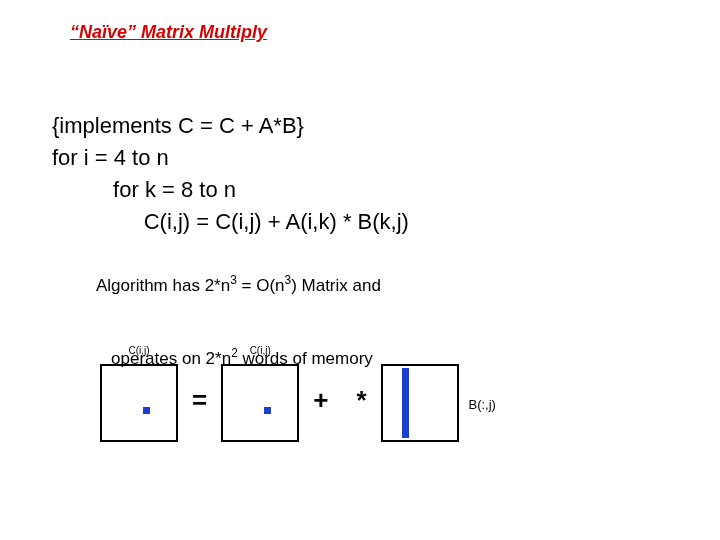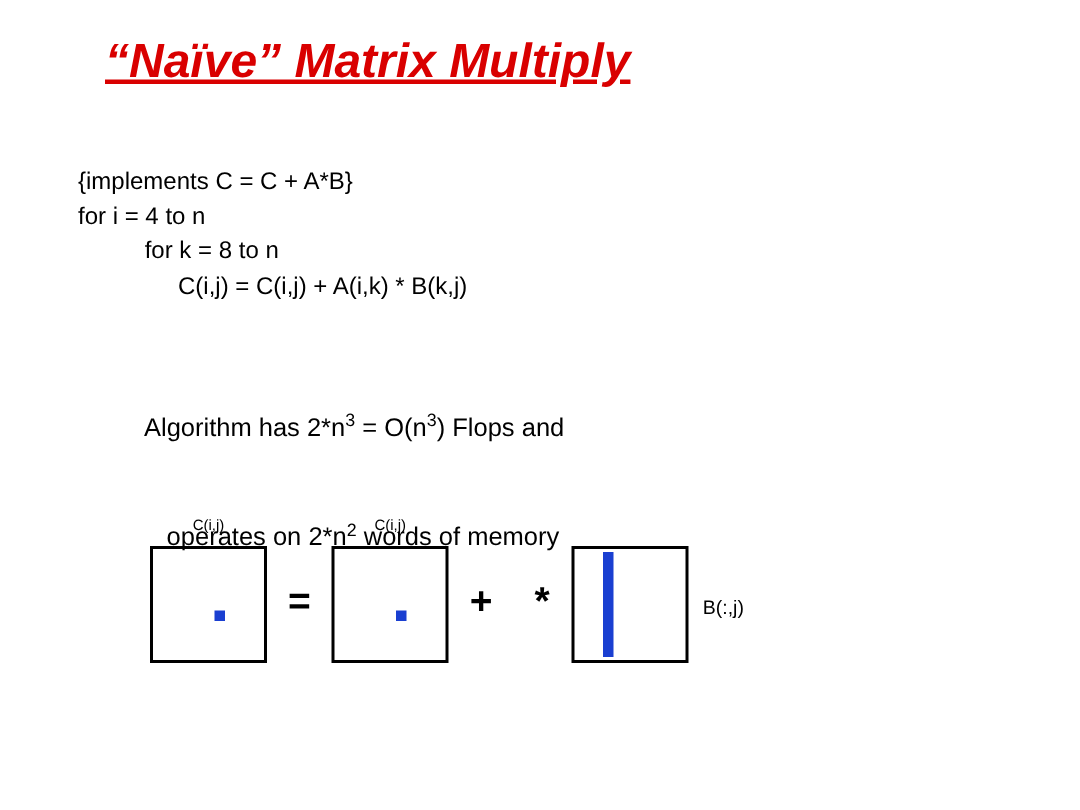--- a/index.html
+++ b/index.html
@@ -9,31 +9,31 @@
     height: 540px;
     background: #fff;
     font-family: Arial, Helvetica, sans-serif;
     color: #000;
     position: relative;
   }
   .title {
     position: absolute;
     left: 70px;
     top: 22px;
-    font-size: 32px;
+    font-size: 18px;
     font-weight: bold;
     font-style: italic;
     color: #d90000;
     text-decoration: underline;
   }
   .code {
     position: absolute;
     left: 52px;
     top: 110px;
-    font-size: 16px;
+    font-size: 22px;
     line-height: 1.45;
   }
   .code div { white-space: pre; }
   .algo {
     position: absolute;
     left: 78px;
     top: 248px;
     font-size: 17px;
     line-height: 1.4;
   }
@@ -107,21 +107,21 @@
 
 <div class="code">
   <div>{implements C = C + A*B}</div>
   <div>for i = 4 to n</div>
   <div>          for k = 8 to n</div>
   <div>               C(i,j) = C(i,j) + A(i,k) * B(k,j)</div>
 </div>
 
 <div class="algo">
   <div>
-    <span>Algorithm has 2*n</span><sup>3</sup><span> = O(n</span><sup>3</sup><span>) Flops and</span>
+    <span>Algorithm has 2*n</span><sup>3</sup><span> = O(n</span><sup>3</sup><span>) Matrix and</span>
   </div>
   <div>
     <span>   operates on 2*n</span><sup>2</sup><span> words of memory</span>
   </div>
 </div>
 
 <div class="diagram">
   <div class="mat-wrap">
     <div class="mat-label">C(i,j)</div>
     <div class="mat">

